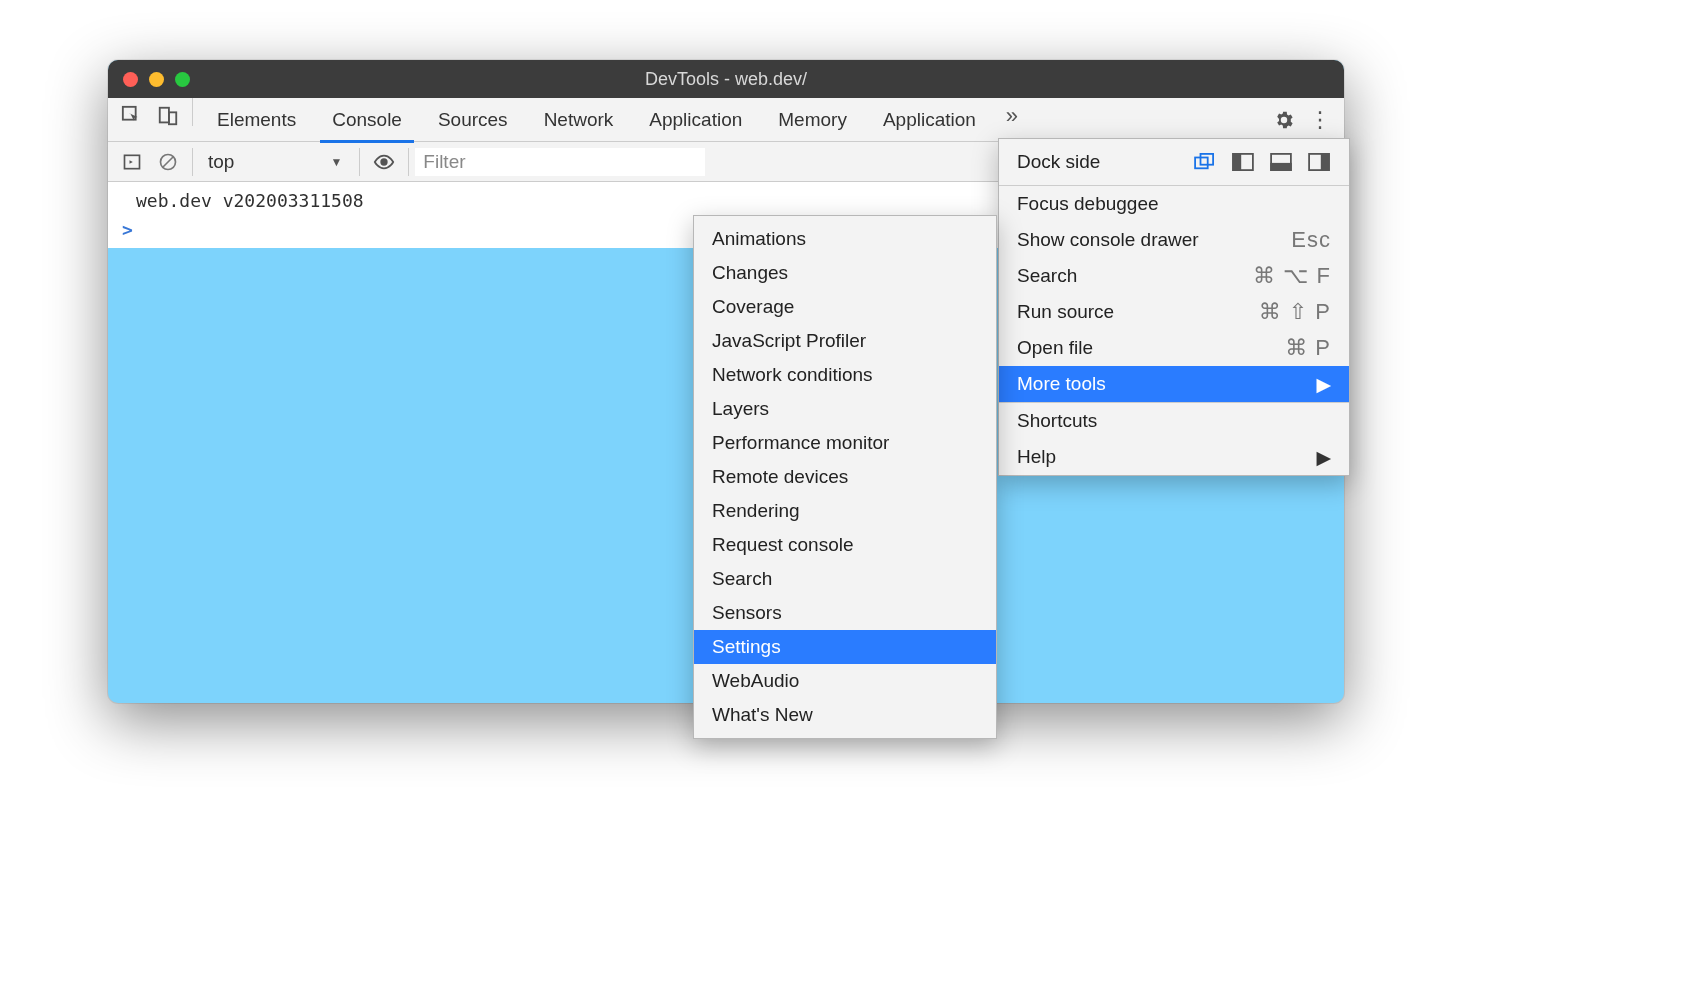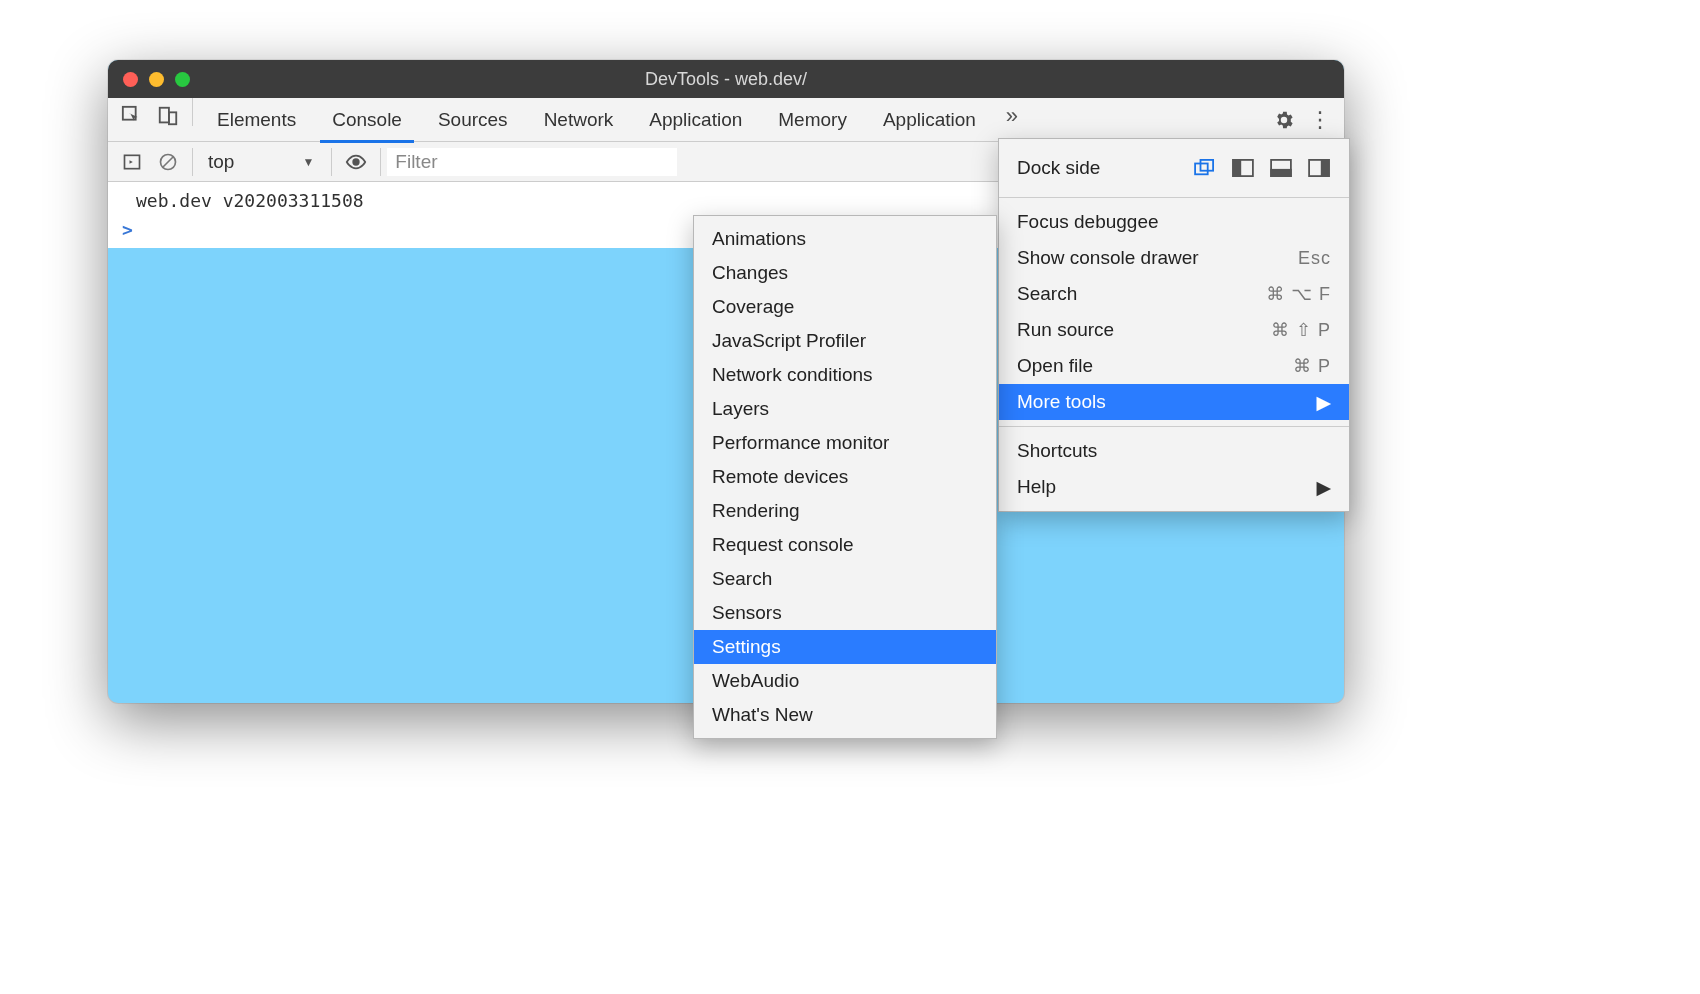--- a/index.html
+++ b/index.html
@@ -65,21 +65,21 @@
     content:""; position:absolute; left:6px; right:6px; bottom:-1px;
     height:3px; background:#1a73e8;
   }
   .tabs-right { margin-left:auto; display:flex; align-items:center; }
   .sub-bar {
     height:40px; background:#f3f3f3; border-bottom:1px solid #ccc;
     display:flex; align-items:center; padding:0 6px;
   }
   .select-ctx {
     margin-left:8px; font-size:19px; color:#333;
-    display:flex; align-items:center; gap:68px;
+    display:flex; align-items:center; gap:96px;
     border:1px solid transparent; padding-right:10px;
   }
   .select-ctx .tri { font-size:12px; color:#555; }
   .filter-input {
     flex:1; max-width:290px;
     height:28px; border:none; background:#fff; font-size:19px;
     padding:0 8px; color:#333;
   }
   .filter-input::placeholder { color:#888; }
   .console-body {
@@ -98,27 +98,27 @@
     border:1px solid #b7b7b7;
     box-shadow: 0 8px 24px rgba(0,0,0,.25);
     font-size:19px;
     color:#222;
   }
   .menu.main {
     right: -6px;
     top: 78px;
     width: 352px;
   }
-  .menu-section { padding:6px 0; border-bottom:1px solid #ccc; }
+  .menu-section { padding:0 0; border-bottom:1px solid #ccc; }
   .menu-section:last-child { border-bottom:none; }
   .menu-item {
     height:36px; display:flex; align-items:center;
     padding:0 18px; justify-content:space-between;
   }
-  .menu-item .sc { color:#777; font-size:18px; letter-spacing:1px; }
+  .menu-item .sc { color:#777; font-size:22px; letter-spacing:1px; }
   .menu-item.hi { background:#2a7cff; color:#fff; }
   .menu-item .arrow { color:#333; }
   .menu-item.hi .arrow { color:#fff; }
   .dock-row { height:46px; padding:0 18px; display:flex; align-items:center; justify-content:space-between; gap:14px;}
   .dock-icons { display:flex; gap:14px; }
   .dock-icons span { width:24px; height:20px; display:inline-flex; align-items:center; justify-content:center; color:#555;}
   .dock-icons span.active { color:#1a73e8; }
 
   
   .menu.sub {

